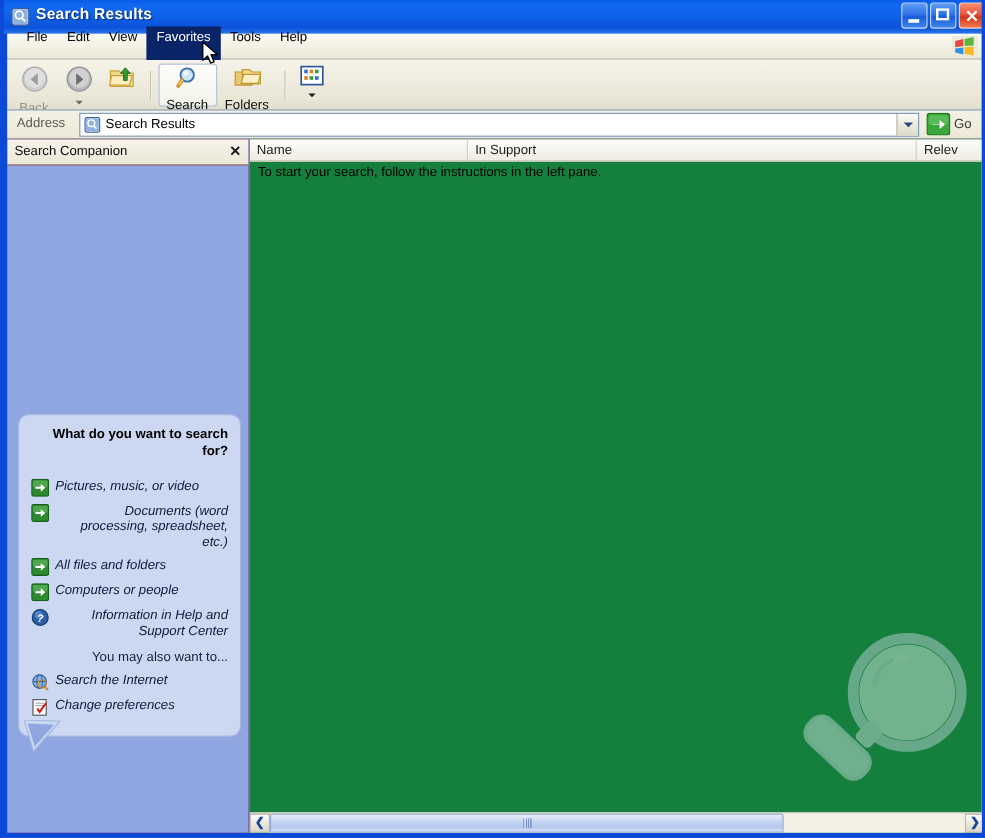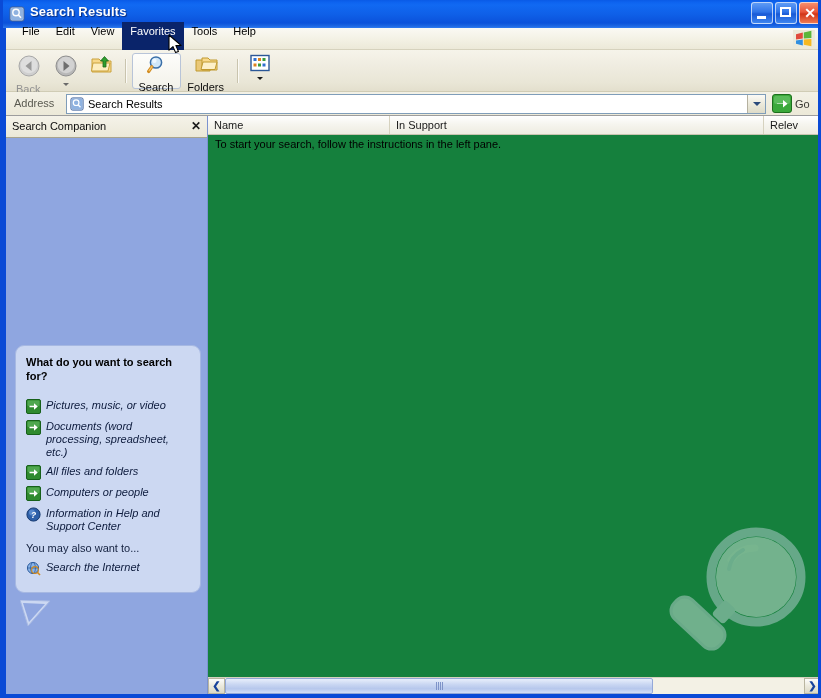--- a/index.html
+++ b/index.html
@@ -263,20 +263,21 @@
   
   .left-pane {
     position: absolute;
     left: 0; top: 0;
     width: 202px;
     height: 578px;
     background: #701a75;
     border-right: 1px solid #7b93cf;
     box-sizing: border-box;
     overflow: hidden;
+    text-align: right;
   }
   .sc-header {
     position: absolute;
     left: 0; top: 0;
     width: 202px;
     height: 22px;
     background: linear-gradient(to bottom, #f5f3e9 0%, #ebe8d8 100%);
     border-bottom: 1px solid #a8a48e;
     box-sizing: border-box;
   }
@@ -693,20 +694,31 @@
               <circle cx="7" cy="7" r="5.6" fill="#8ab4e8" stroke="#2f5d9e" stroke-width="1"></circle>
               <ellipse cx="7" cy="7" rx="2.4" ry="5.6" fill="none" stroke="#2f5d9e" stroke-width="0.8"></ellipse>
               <line x1="1.5" y1="7" x2="12.5" y2="7" stroke="#2f5d9e" stroke-width="0.8"></line>
               <circle cx="9" cy="9" r="3.4" fill="none" stroke="#d1891d" stroke-width="1.1"></circle>
               <line x1="11.3" y1="11.3" x2="14" y2="14" stroke="#d1891d" stroke-width="1.6"></line>
             </svg>
           </span>
           <span class="sc-row-label">Search the Internet</span>
         </div>
 
+        <div class="sc-row">
+          <span class="sc-row-icon">
+            <svg width="15" height="15" viewBox="0 0 15 15">
+              <rect x="1.5" y="1" width="11" height="13" fill="#ffffff" stroke="#5a5a5a" stroke-width="1"></rect>
+              <line x1="3.5" y1="4" x2="10.5" y2="4" stroke="#9a9a9a" stroke-width="0.8"></line>
+              <line x1="3.5" y1="6" x2="10.5" y2="6" stroke="#9a9a9a" stroke-width="0.8"></line>
+              <path d="M5 8.5 L7 11.2 L12.5 3.8" fill="none" stroke="#d02020" stroke-width="1.8"></path>
+            </svg>
+          </span>
+          <span class="sc-row-label">Change preferences</span>
+        </div>
       </div>
 
       <span class="balloon-tail">
         <svg width="36" height="30" viewBox="0 0 36 30">
           <path d="M0 0 L30 1 L8 26 Z" fill="#ccd8f2" stroke="#a6b8e2" stroke-width="1"></path>
           <path d="M3 3 L25 4 L9 22 Z" fill="#8fa6e0"></path>
         </svg>
       </span>
 
     </div>

